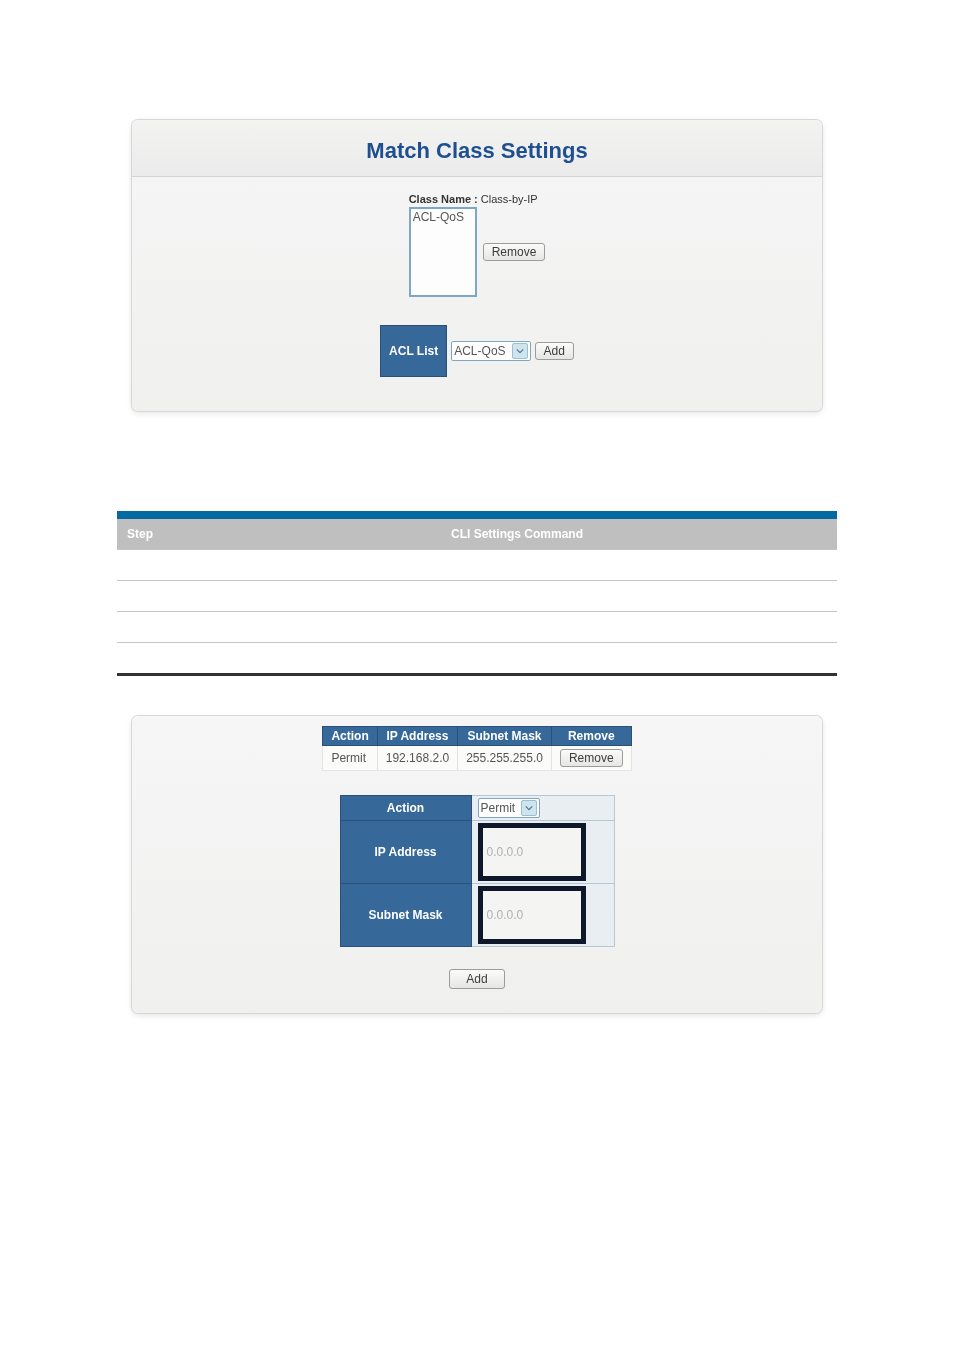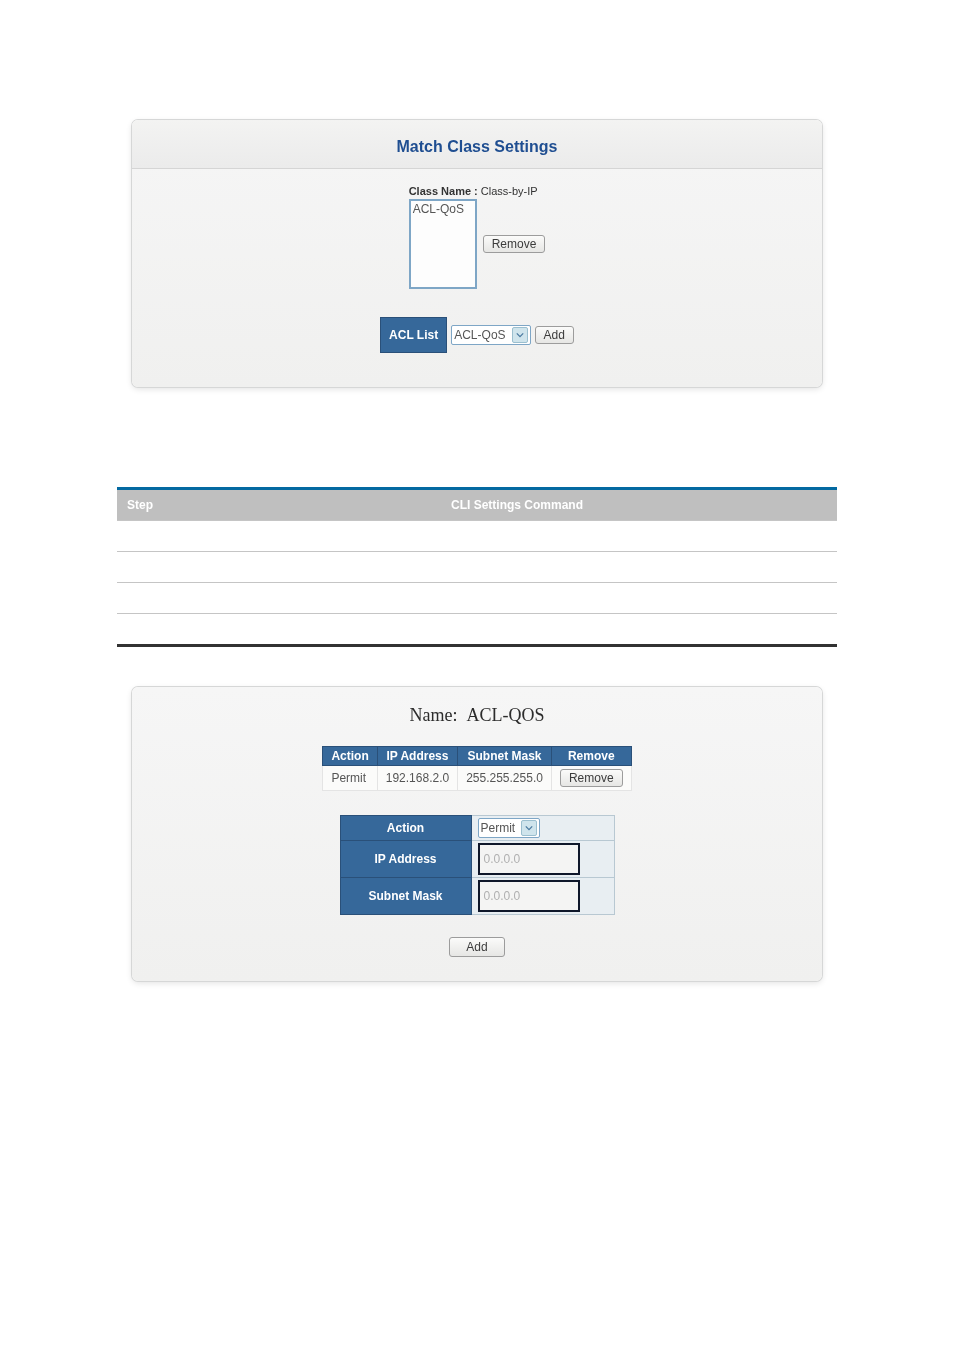--- a/index.html
+++ b/index.html
@@ -21,21 +21,21 @@
     margin: 80px auto 0 auto;
     width: 690px;
     background: linear-gradient(#f6f6f6, #f0f0ef);
     border-radius: 6px;
     box-shadow: 0 0 0 1px #d6d7d7, 0 2px 6px rgba(0,0,0,0.12);
     padding-bottom: 24px;
     overflow: hidden;
   }
   .panel-header {
     font-family: Verdana, Arial, sans-serif;
-    font-size: 16px;
+    font-size: 22px;
     font-weight: bold;
     color: #1f4e91;
     text-align: center;
     padding: 18px 10px 12px 10px;
     border-bottom: 1px solid #d5d5d5;
     background: linear-gradient(#f3f3f2, #ebebeb);
   }
   .panel-body {
     padding: 10px 20px 10px 20px;
     text-align: center;
@@ -94,21 +94,21 @@
     align-items: center;
     gap: 4px;
   }
   .field-pill {
     display: inline-flex;
     align-items: center;
     background: #36689a;
     color: #ffffff;
     font-size: 12px;
     font-weight: bold;
-    padding: 10px 8px;
+    padding: 18px 8px;
     border: 1px solid #2a5079;
     font-family: Verdana, Arial, sans-serif;
     white-space: nowrap;
   }
   .select {
     font-size: 12px;
     font-family: Verdana, Arial, sans-serif;
     padding: 0 2px;
     border: 1px solid #7ea6c6;
     border-radius: 2px;
@@ -146,21 +146,21 @@
     padding: 8px 10px;
     vertical-align: middle;
   }
   .cli-table tr.header td {
     background: #bfbfbf;
     font-weight: bold;
   }
   .cli-table tr.row td {
     background: #ffffff;
   }
-  .cli-top { border-top: 3px solid #0369a1; }
+  .cli-top { border-top: 8px solid #0369a1; }
   .hr-thin { height: 1px; background: #c5c5c5; }
   .hr-thick { border-top: 3px solid #323232; }
   .cli-col-left { width: 45%; }
   
   .std-name {
     font-size: 18px;
     padding: 18px 0 10px 0;
     text-align: center;
     font-family: "Times New Roman", serif;
     color: #2c2c2c;
@@ -204,22 +204,22 @@
     background: #e8eef2;
     border: 1px solid #b8c8d2;
     padding: 2px 6px;
     width: 130px;
     text-align: left;
   }
   .txt-input-dis {
     font-size: 12px;
     color: #b0b0b0;
     background: #f4f4f3;
-    border: 2px solid #0f172a;
-    padding: 7px 4px;
+    border: 5px solid #0f172a;
+    padding: 17px 4px;
     width: 90px;
     display: inline-block;
   }
   .center-btn-row { text-align: center; margin-top: 22px; }
 </style>
 </head>
 <body>
 
 <div class="page">
 
@@ -303,24 +303,20 @@
             <td colspan="2" style="padding:0;">
               <div class="hr-thick"></div>
             </td>
           </tr>
     </tbody>
       </table>
   </div>
 
   <div class="panel" style="margin-top:40px;">
 
-    <div class="std-name">
-      <span>Name:</span>
-      &nbsp;<span>ACL-QOS</span>
-    </div>
 
     <table class="acl-rules-table">
       <tbody>
           <tr>
         <th>Action</th>
         <th>IP Address</th>
         <th>Subnet Mask</th>
         <th>Remove</th>
       </tr>
       <tr>

